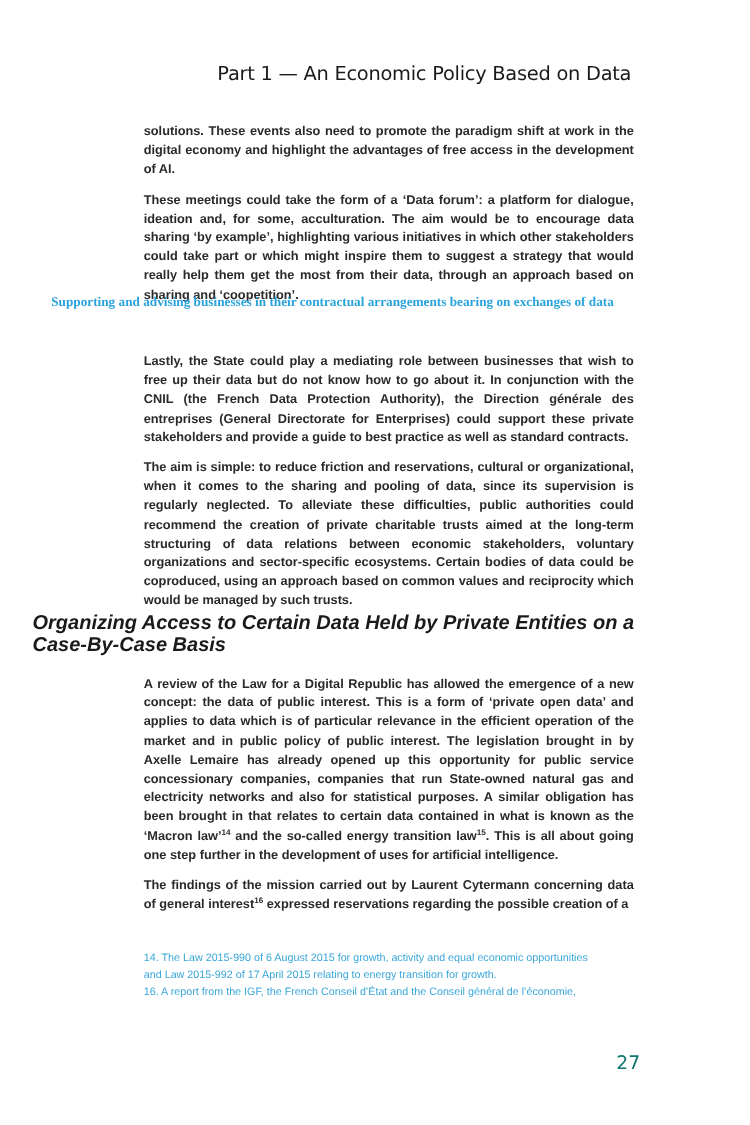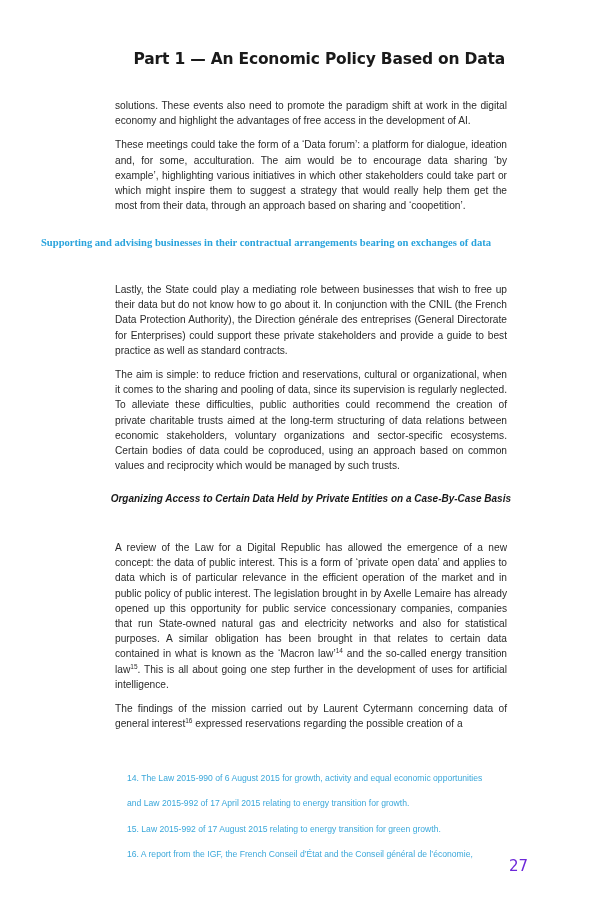--- a/index.html
+++ b/index.html
@@ -1,47 +1,47 @@
 <!DOCTYPE html>
 <html><head>
 <meta charset="utf-8">
 <style>
   html, body { margin: 0; padding: 0; background: #ffffff; }
   body { width: 600px; height: 900px; position: relative; overflow: hidden; }
   .page { position: absolute; left: 0; top: 0; width: 600px; height: 900px; background: #fff; }
   .running-head {
     position: absolute; right: 95px; top: 50px;
-    font-family: "DejaVu Sans", sans-serif; font-weight: bold;
+    font-family: "DejaVu Sans", sans-serif; font-weight: normal;
     font-size: 15.5px; color: #1a1a1a; letter-spacing: -0.2px; margin: 0;
   }
-  .body-col { position: absolute; left: 115px; width: 392px; }
+  .body-col { position: absolute; left: 115px; width: 392px; font-weight: bold; }
   .para {
     font-family: "Liberation Sans", sans-serif; font-size: 10.2px;
     line-height: 15.2px; color: #2a2a2a; text-align: justify; margin: 0;
   }
   .sub-head {
     position: absolute; left: 26px; width: 480px; margin: 0;
     font-family: Liberation Serif, serif; font-weight: bold;
     font-size: 10.6px; line-height: 16px; color: #29a3dc; text-align: center;
   }
   .sec-head {
     position: absolute; left: 26px; width: 485px; margin: 0;
     font-family: "Liberation Sans", sans-serif; font-weight: bold; font-style: italic;
-    font-size: 10px; line-height: 18px; color: #1a1a1a; text-align: right;
+    font-size: 16px; line-height: 18px; color: #1a1a1a;
   }
   sup { font-size: 6.5px; line-height: 0; vertical-align: 4px; }
   .footnotes {
     position: absolute; left: 115px; top: 760px; width: 400px;
     font-family: "Liberation Sans", sans-serif; font-size: 8.6px; line-height: 13.4px;
     color: #3aa7da; margin: 0;
   }
-  .footnote { margin: 12px; white-space: nowrap; }
+  .footnote { margin: 0; white-space: nowrap; }
   .page-number {
     position: absolute; left: 493px; top: 841px;
-    font-family: "DejaVu Sans", sans-serif; font-size: 15px; color: #6d28d9; margin: 16px;
+    font-family: "DejaVu Sans", sans-serif; font-size: 15px; color: #0f766e; margin: 0;
   }
 </style>
 </head>
 <body>
 
 <div class="page">
 
   <h1 class="running-head">Part 1 — An Economic Policy Based on Data</h1>
 
   <div class="body-col" style="top:98px;">
@@ -63,18 +63,17 @@
       <span>A review of the Law for a Digital Republic has allowed the emergence of a new concept: the data of public interest. This is a form of ‘private open data’ and applies to data which is of particular relevance in the efficient operation of the market and in public policy of public interest. The legislation brought in by Axelle Lemaire has already opened up this opportunity for public service concessionary companies, companies that run State-owned natural gas and electricity networks and also for statistical purposes. A similar obligation has been brought in that relates to certain data contained in what is known as the ‘Macron law’</span><sup>14</sup><span> and the so-called energy transition law</span><sup>15</sup><span>. This is all about going one step further in the development of uses for artificial intelligence.</span>
     </p>
     <p class="para" style="margin-top:9px;">
       <span>The findings of the mission carried out by Laurent Cytermann concerning data of general interest</span><sup>16</sup><span> expressed reservations regarding the possible creation of a</span>
     </p>
   </div>
 
   <div class="footnotes">
     <p class="footnote">14. The Law 2015-990 of 6 August 2015 for growth, activity and equal economic opportunities</p>
     <p class="footnote">and Law 2015-992 of 17 April 2015 relating to energy transition for growth.</p>
-    <p class="footnote">15. Law 2015-992 of 17 August 2015 relating to energy transition for green growth.</p>
     <p class="footnote">16. A report from the IGF, the French Conseil d’État and the Conseil général de l’économie,</p>
   </div>
 
   <p class="page-number">27</p>
 </div>
 
 </body></html>

